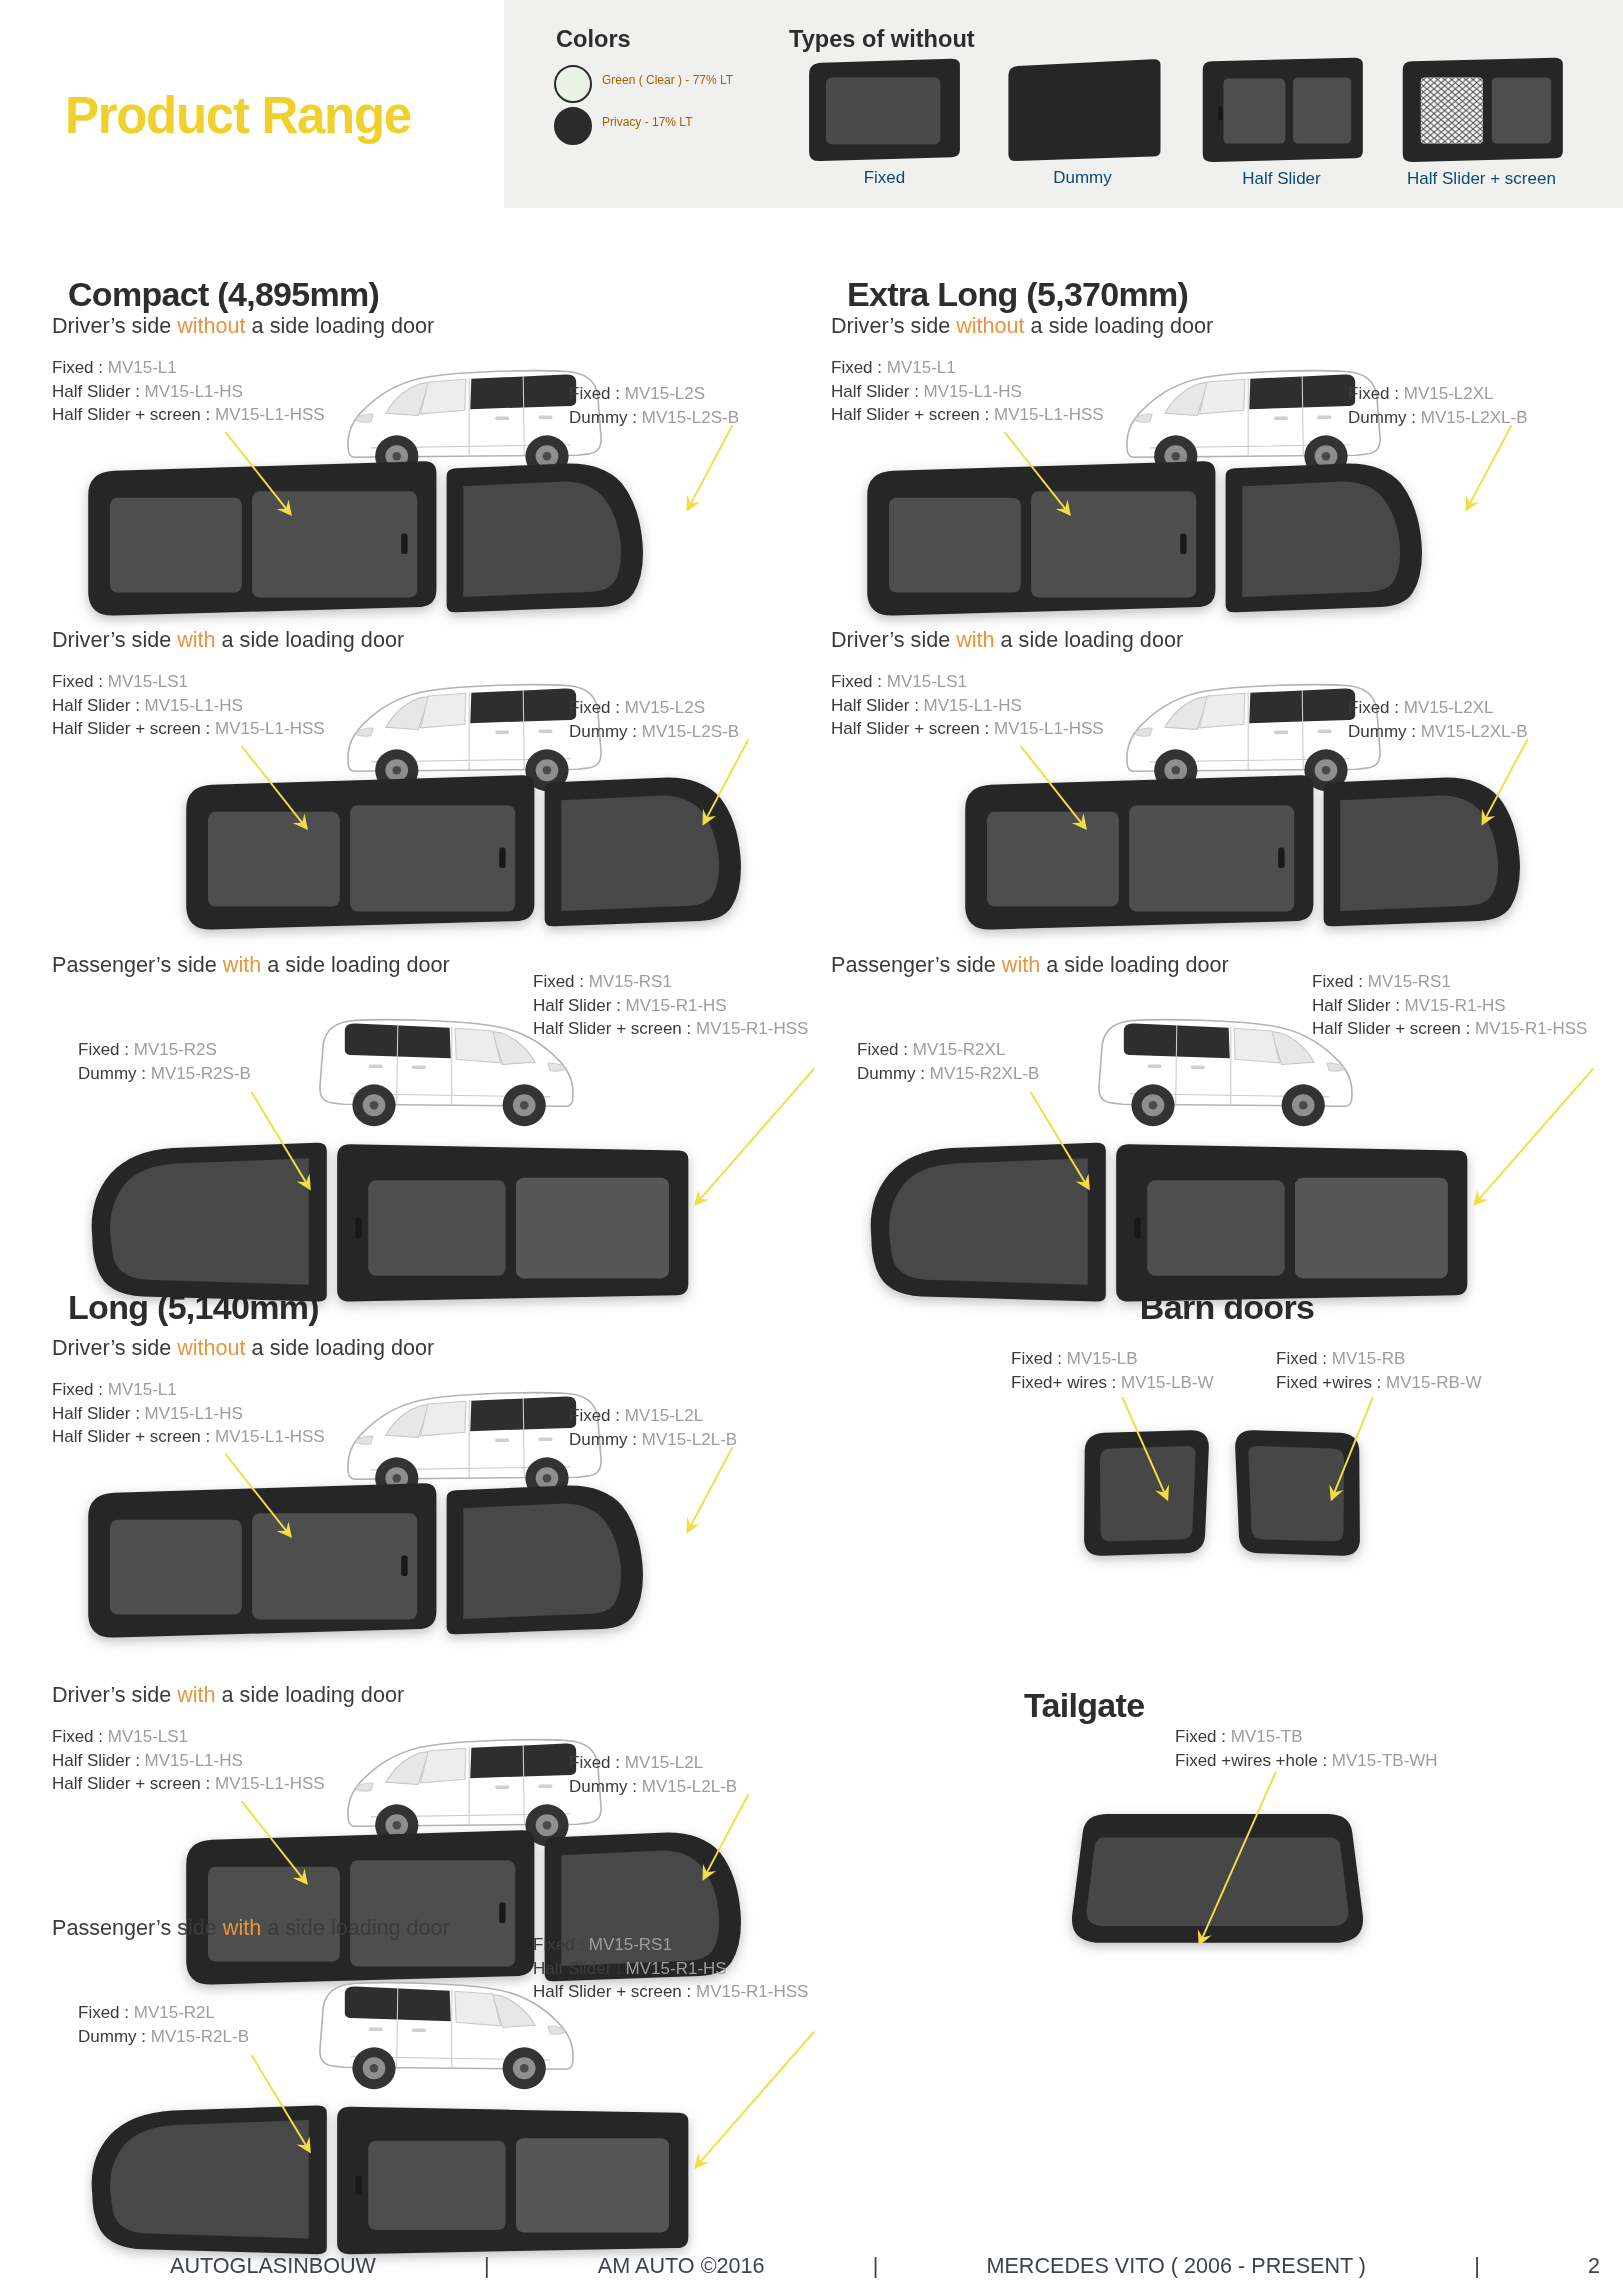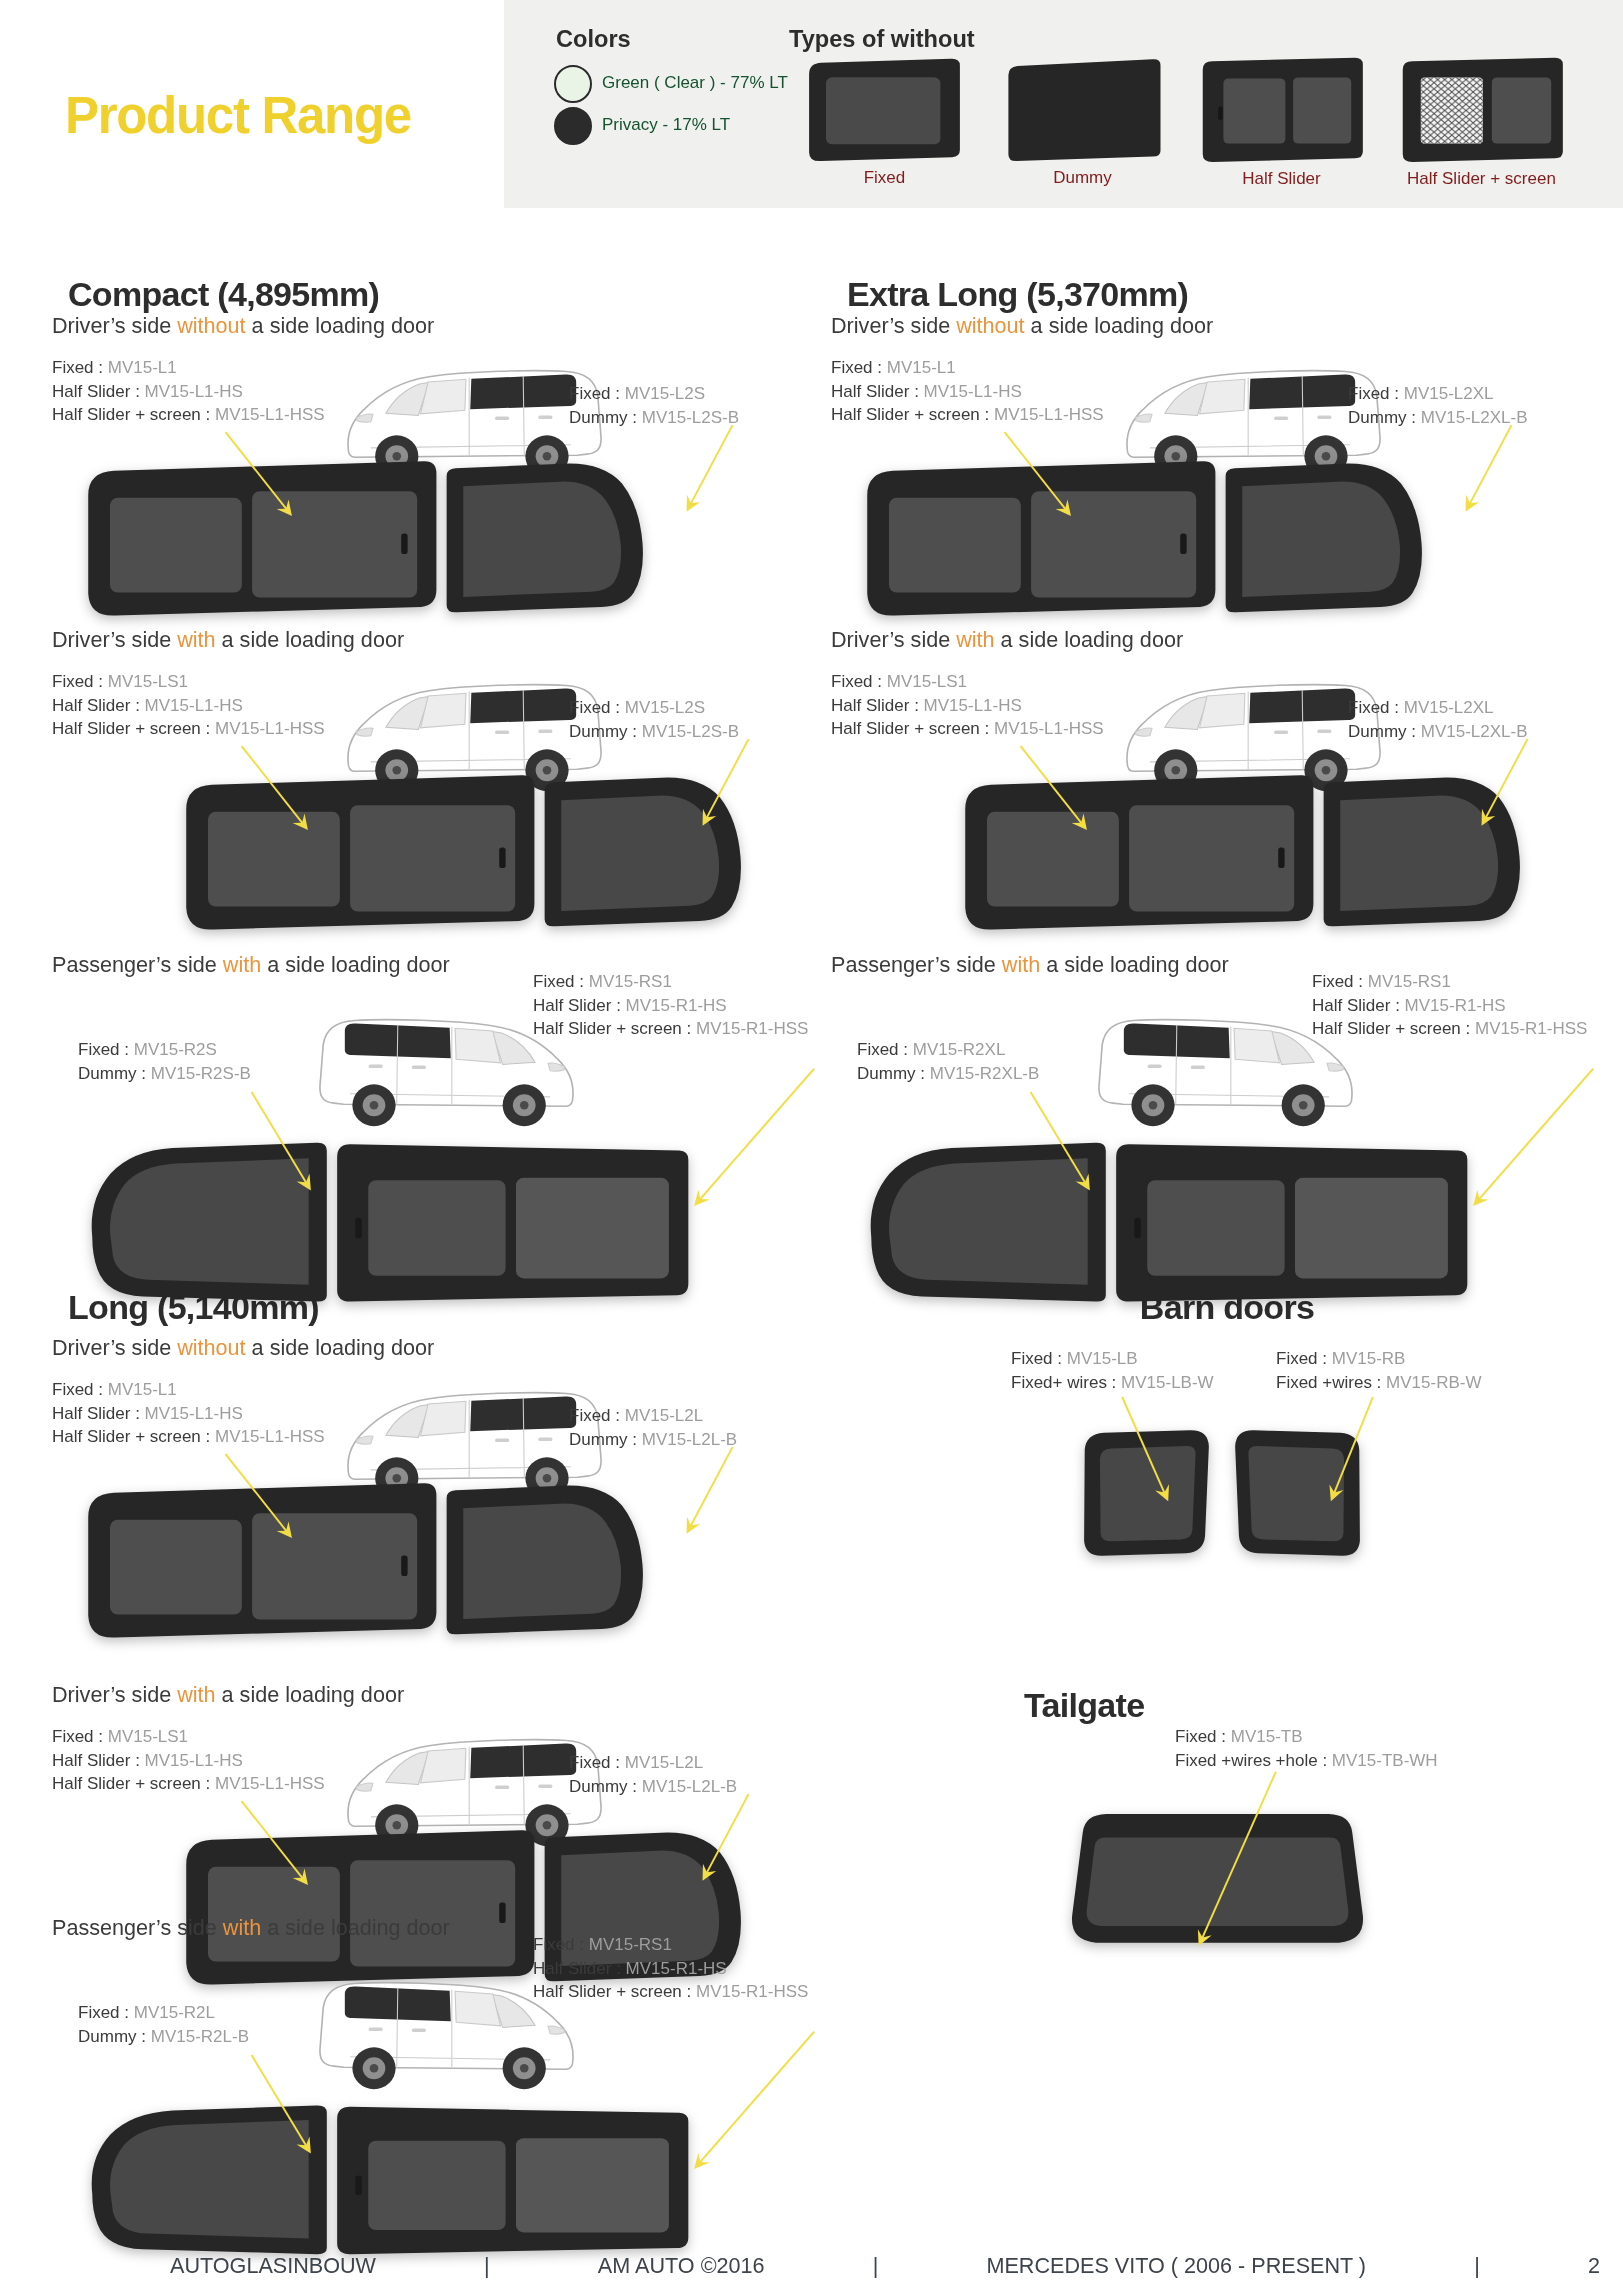--- a/index.html
+++ b/index.html
@@ -5,23 +5,23 @@
   html,body{margin:0;padding:0;background:#fff;}
   .page{position:relative;width:1623px;height:2295px;background:#ffffff;
         font-family:"Liberation Sans",sans-serif;overflow:hidden;}
   .hdr-panel{position:absolute;left:504px;top:0;width:1119px;height:208px;background:#f0f0ee;}
   .title{position:absolute;left:65px;top:52px;font-size:51px;font-weight:bold;
          color:#F0D02C;letter-spacing:-1.3px;white-space:nowrap;}
   .leg-title{position:absolute;font-size:23.6px;font-weight:bold;color:#2d2d2d;white-space:nowrap;}
   .swatch{position:absolute;width:34px;height:34px;border-radius:50%;}
   .swatch.green{background:#e9f3e6;border:2.6px solid #2a2a2a;}
   .swatch.privacy{background:#2b2b2b;border:2.6px solid #2b2b2b;}
-  .leg-label{position:absolute;font-size:17px;color:#14532d;white-space:nowrap;}
+  .leg-label{position:absolute;font-size:12px;color:#a16207;white-space:nowrap;}
   .icon{position:absolute;}
-  .icon-label{position:absolute;font-size:17px;color:#7f1d1d;text-align:center;white-space:nowrap;}
+  .icon-label{position:absolute;font-size:17px;color:#0c4a6e;text-align:center;white-space:nowrap;}
   .sec-title{position:absolute;margin:16px;font-size:34px;font-weight:bold;color:#2d2d2d;
              letter-spacing:-0.7px;white-space:nowrap;}
   .row{position:absolute;width:779px;height:367px;}
   .sub{position:absolute;left:0;top:0;margin:0;font-size:21.6px;font-weight:400;
        color:#3b3b3b;white-space:nowrap;}
   .sub .em{color:#E8953D;}
   .labels{position:absolute;}
   .labels .ln{font-size:17px;line-height:23.6px;white-space:nowrap;}
   .labels .k{color:#3b3b3b;}
   .labels .v{color:#9d9d9d;}

